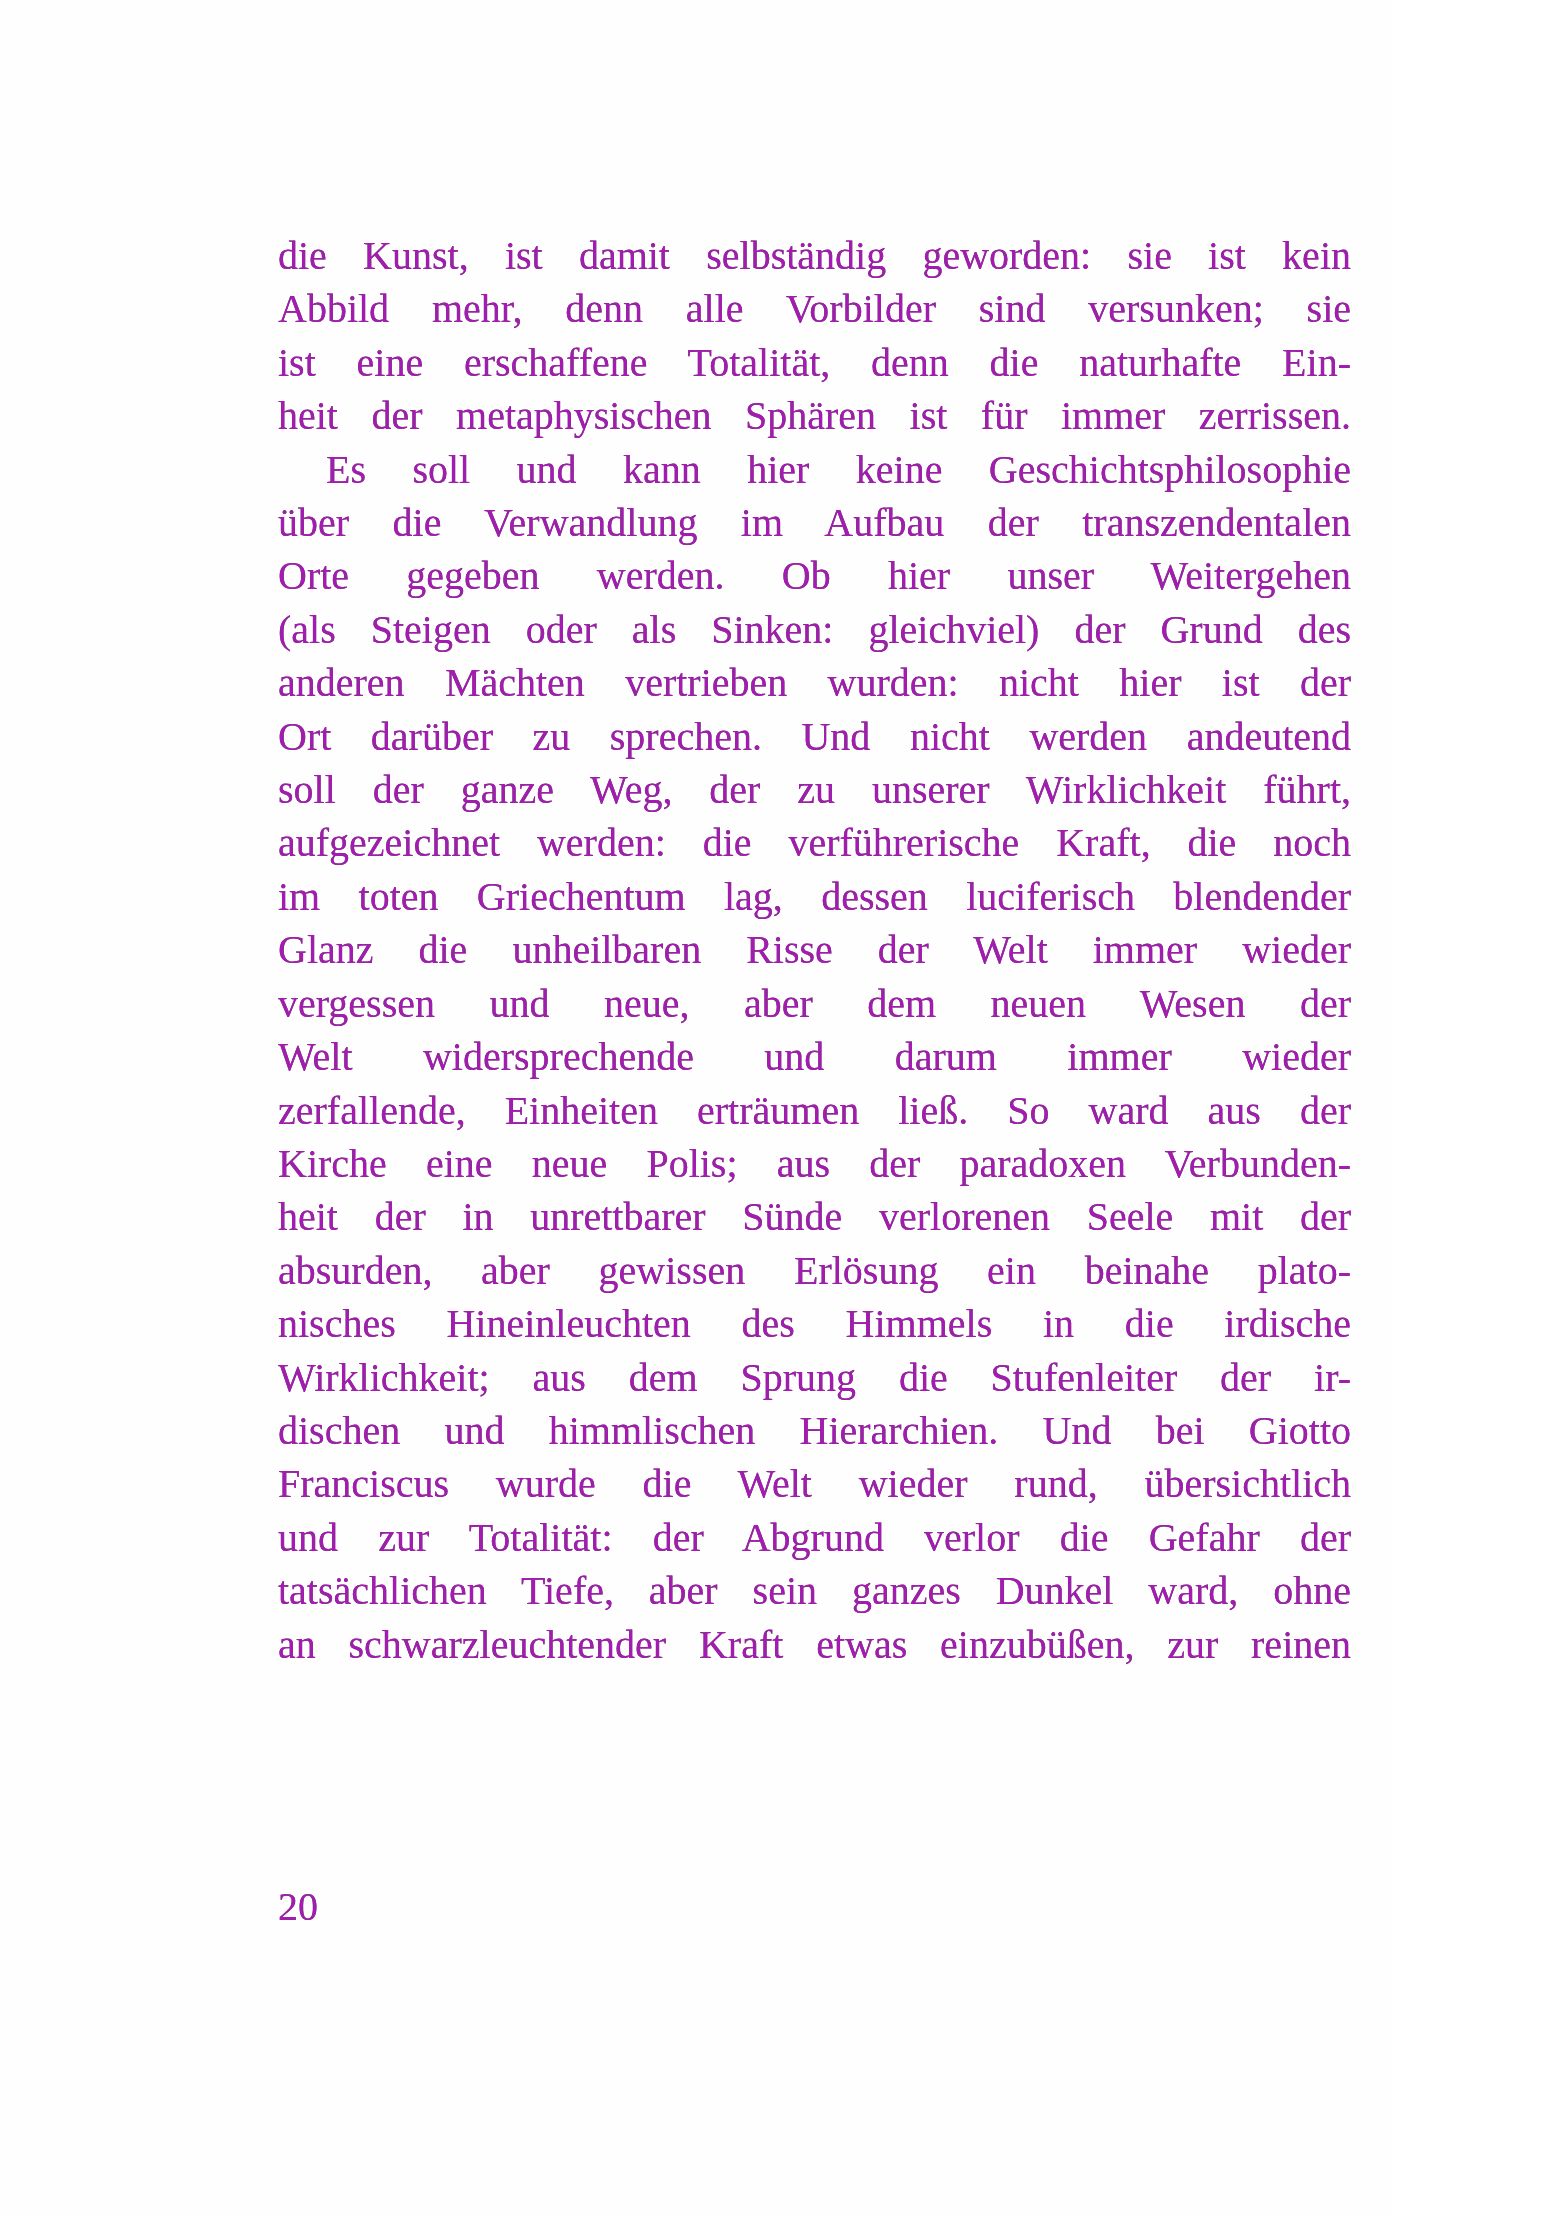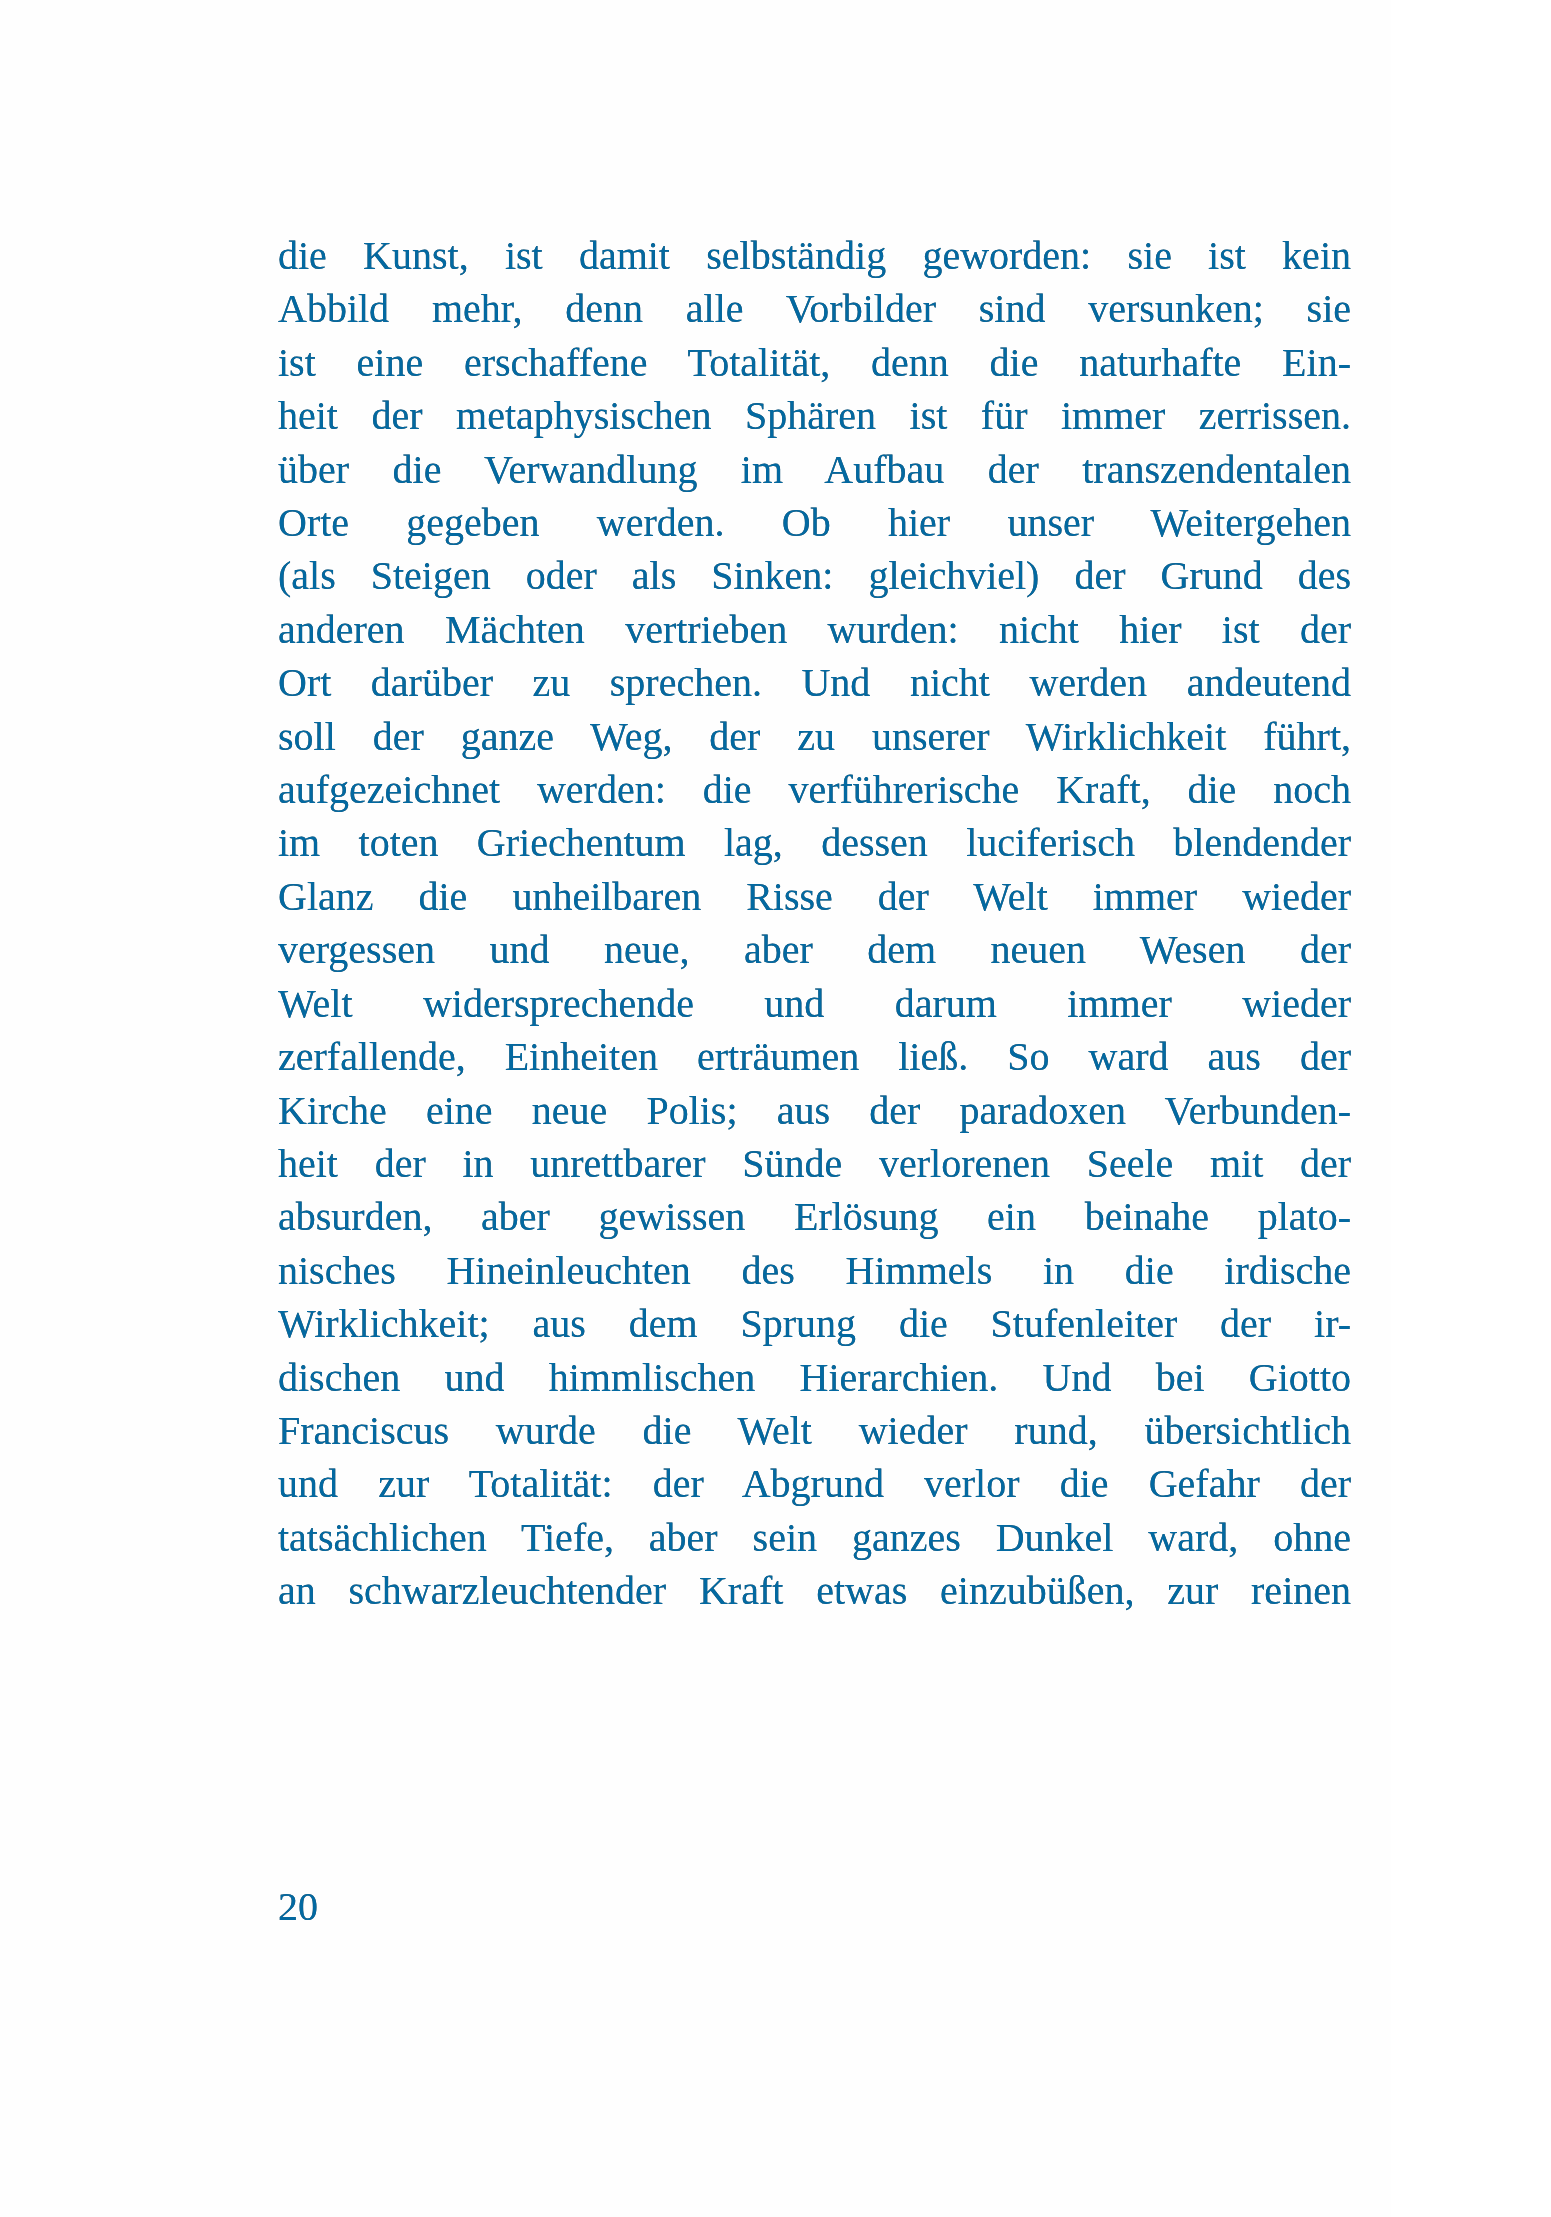--- a/index.html
+++ b/index.html
@@ -7,21 +7,21 @@
     padding: 0;
     background: #ffffff;
   }
   .page {
     position: relative;
     width: 1391px;
     height: 2217px;
     background: #fefefe;
     overflow: hidden;
     font-family: "Liberation Serif", "DejaVu Serif", serif;
-    color: #0369a1;
+    color: #a21caf;
   }
   .textblock {
     position: absolute;
     left: 278px;
     top: 229px;
     width: 1073px;
   }
   .line {
     font-size: 40px;
     line-height: 53.4px;
@@ -44,20 +44,21 @@
 </style>
 </head>
 <body>
 
 <div class="page">
   <div class="textblock" id="textblock">
       <div class="line">die Kunst, ist damit selbständig geworden: sie ist kein</div>
       <div class="line">Abbild mehr, denn alle Vorbilder sind versunken; sie</div>
       <div class="line">ist eine erschaffene Totalität, denn die naturhafte Ein-</div>
       <div class="line">heit der metaphysischen Sphären ist für immer zerrissen.</div>
+      <div class="line indent">Es soll und kann hier keine Geschichtsphilosophie</div>
       <div class="line">über die Verwandlung im Aufbau der transzendentalen</div>
       <div class="line">Orte gegeben werden. Ob hier unser Weitergehen</div>
       <div class="line">(als Steigen oder als Sinken: gleichviel) der Grund des</div>
       <div class="line">anderen Mächten vertrieben wurden: nicht hier ist der</div>
       <div class="line">Ort darüber zu sprechen. Und nicht werden andeutend</div>
       <div class="line">soll der ganze Weg, der zu unserer Wirklichkeit führt,</div>
       <div class="line">aufgezeichnet werden: die verführerische Kraft, die noch</div>
       <div class="line">im toten Griechentum lag, dessen luciferisch blendender</div>
       <div class="line">Glanz die unheilbaren Risse der Welt immer wieder</div>
       <div class="line">vergessen und neue, aber dem neuen Wesen der</div>

